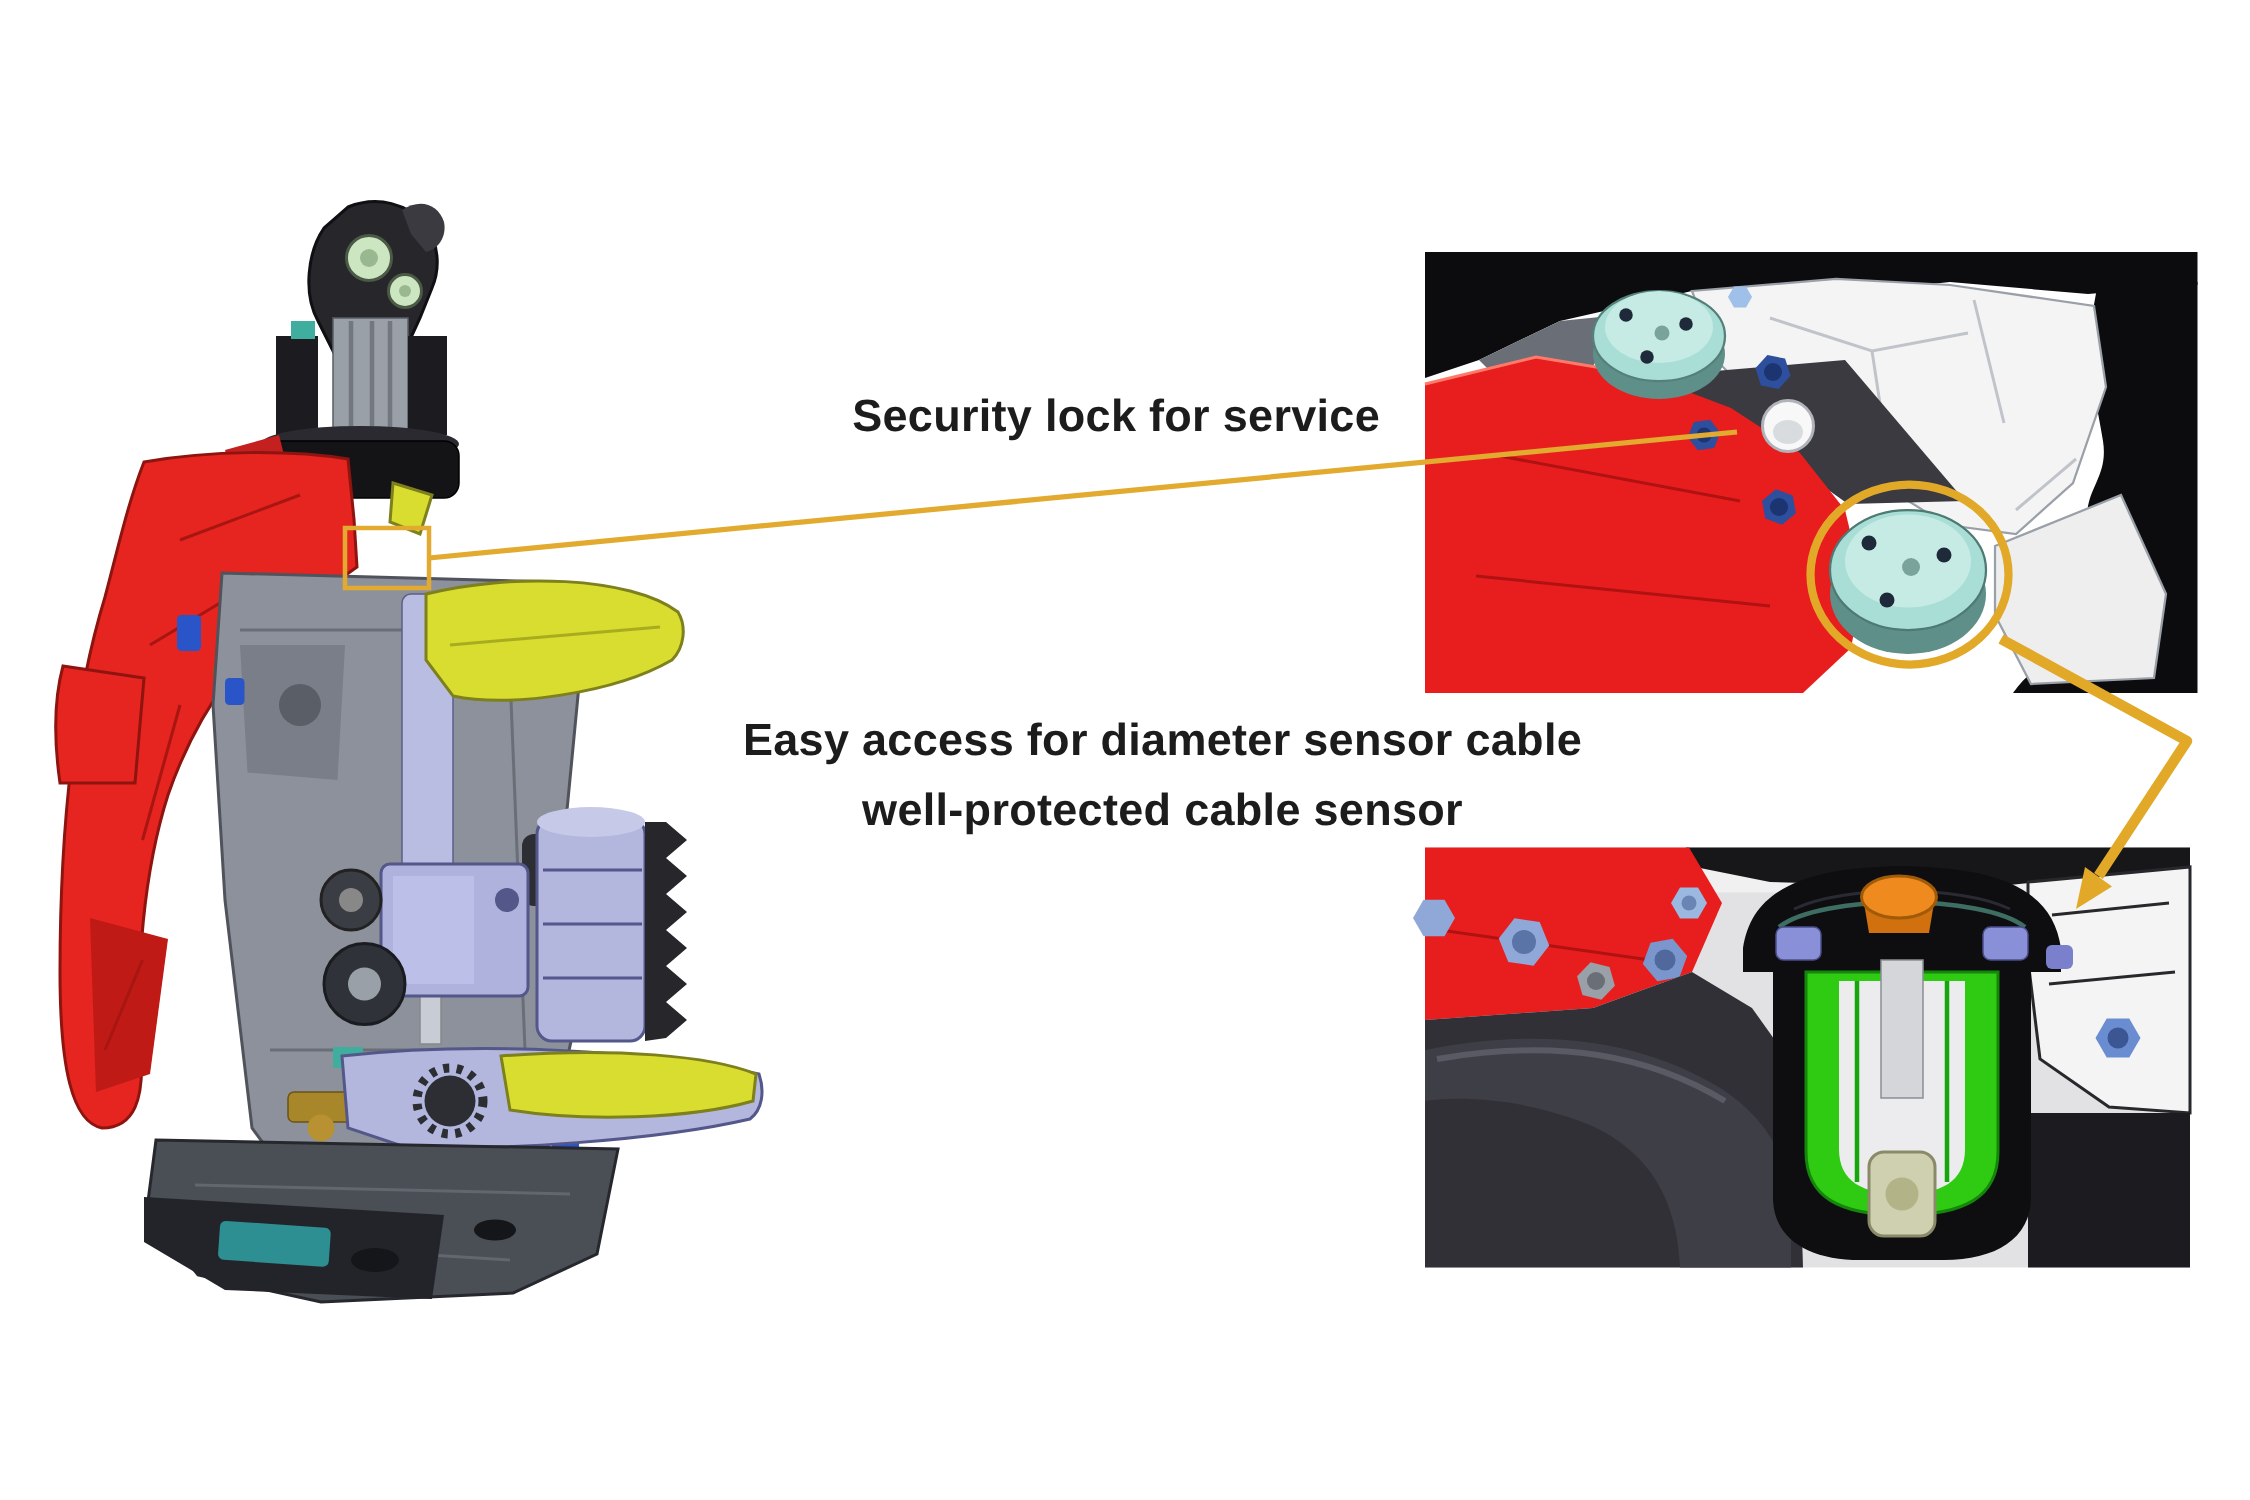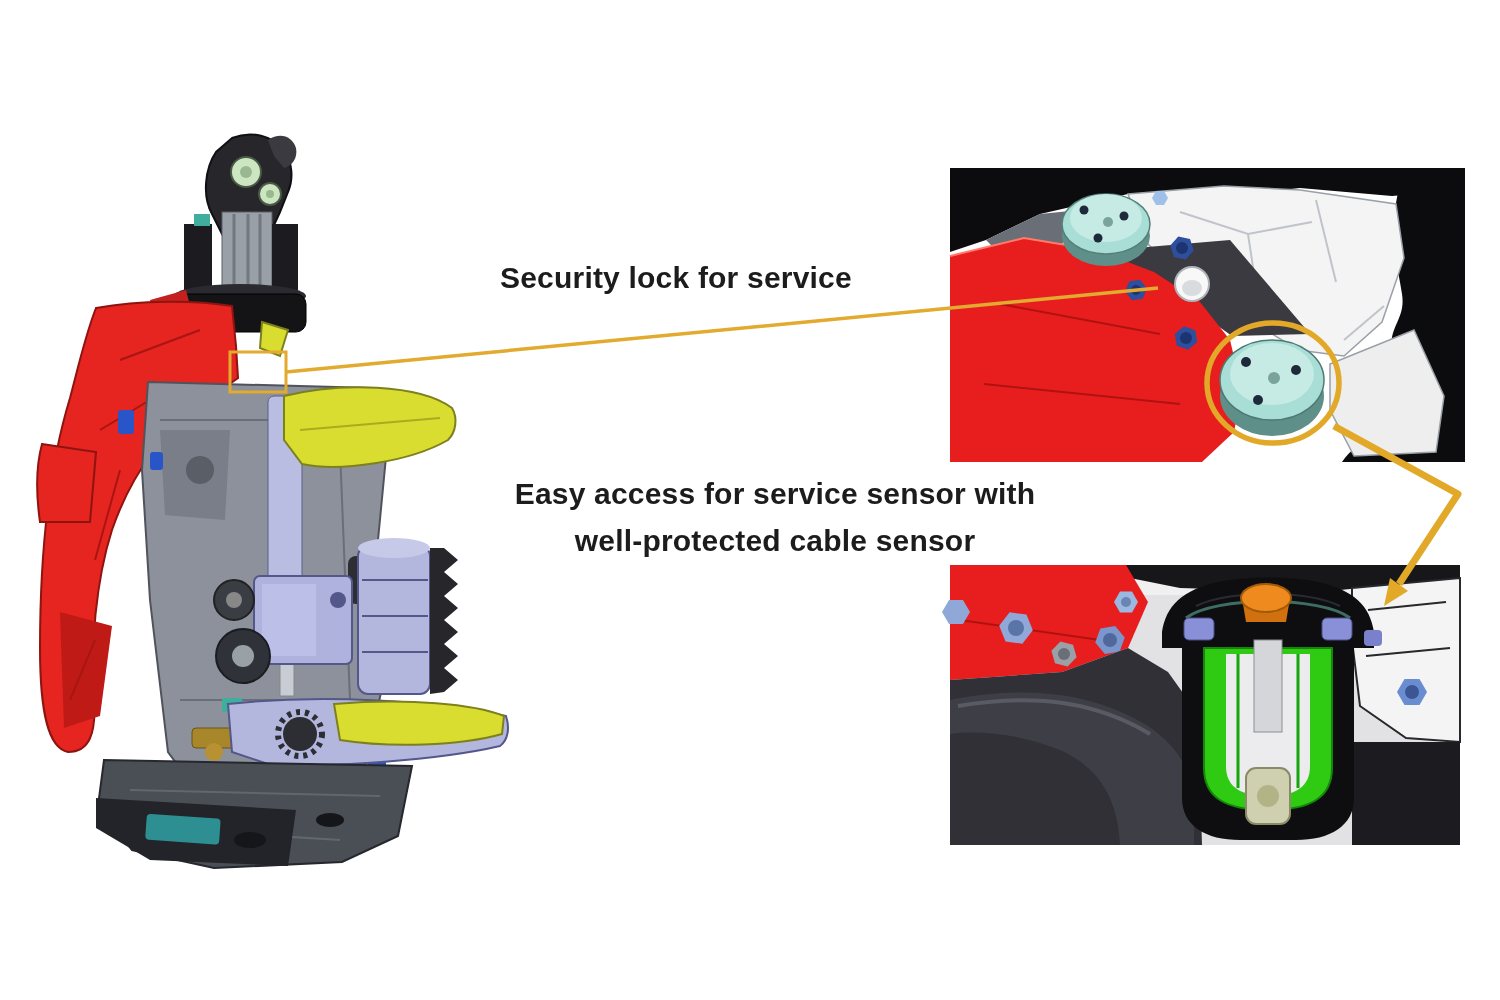--- a/index.html
+++ b/index.html
@@ -2,21 +2,21 @@
 <html><head>
 <meta charset="utf-8">
 <style>
   html,body{margin:0;padding:0;background:#fff;}
   .stage{
     position:relative;width:1500px;height:1000px;background:#ffffff;overflow:hidden;
     font-family:"Liberation Sans", sans-serif;color:#1c1c1c;
   }
   .stage svg{position:absolute;left:0;top:0;}
   .label{position:absolute;font-weight:600;letter-spacing:0.2px;}
-  .security-label{left:500px;top:261px;width:420px;font-size:30px;text-align:left;}
+  .security-label{left:500px;top:261px;width:420px;font-size:30px;text-align:right;}
   .access-label{left:455px;top:470px;width:640px;font-size:30px;text-align:center;line-height:47px;}
 </style>
 </head>
 <body>
 
 <div class="stage">
 
 <svg width="1500" height="1000" viewBox="0 0 1500 1000">
   <defs>
     <polygon id="hexagon" points="1,0 0.5,0.866 -0.5,0.866 -1,0 -0.5,-0.866 0.5,-0.866"></polygon>
@@ -223,17 +223,17 @@
     <path d="M1334,426 L1458,494 L1399,584" fill="none" stroke="#e2a828" stroke-width="7" stroke-linejoin="round"></path>
     <polygon points="1384,606 1408,591 1390,578" fill="#e2a828"></polygon>
   </g>
 </svg>
 
 <div class="label security-label">
   <span>Security lock for service</span>
 </div>
 
 <div class="label access-label">
-  <div>Easy access for service sensor with</div>
+  <div>Easy access for diameter sensor cable</div>
   <div>well-protected cable sensor</div>
 </div>
 
 </div>
 
 </body></html>

